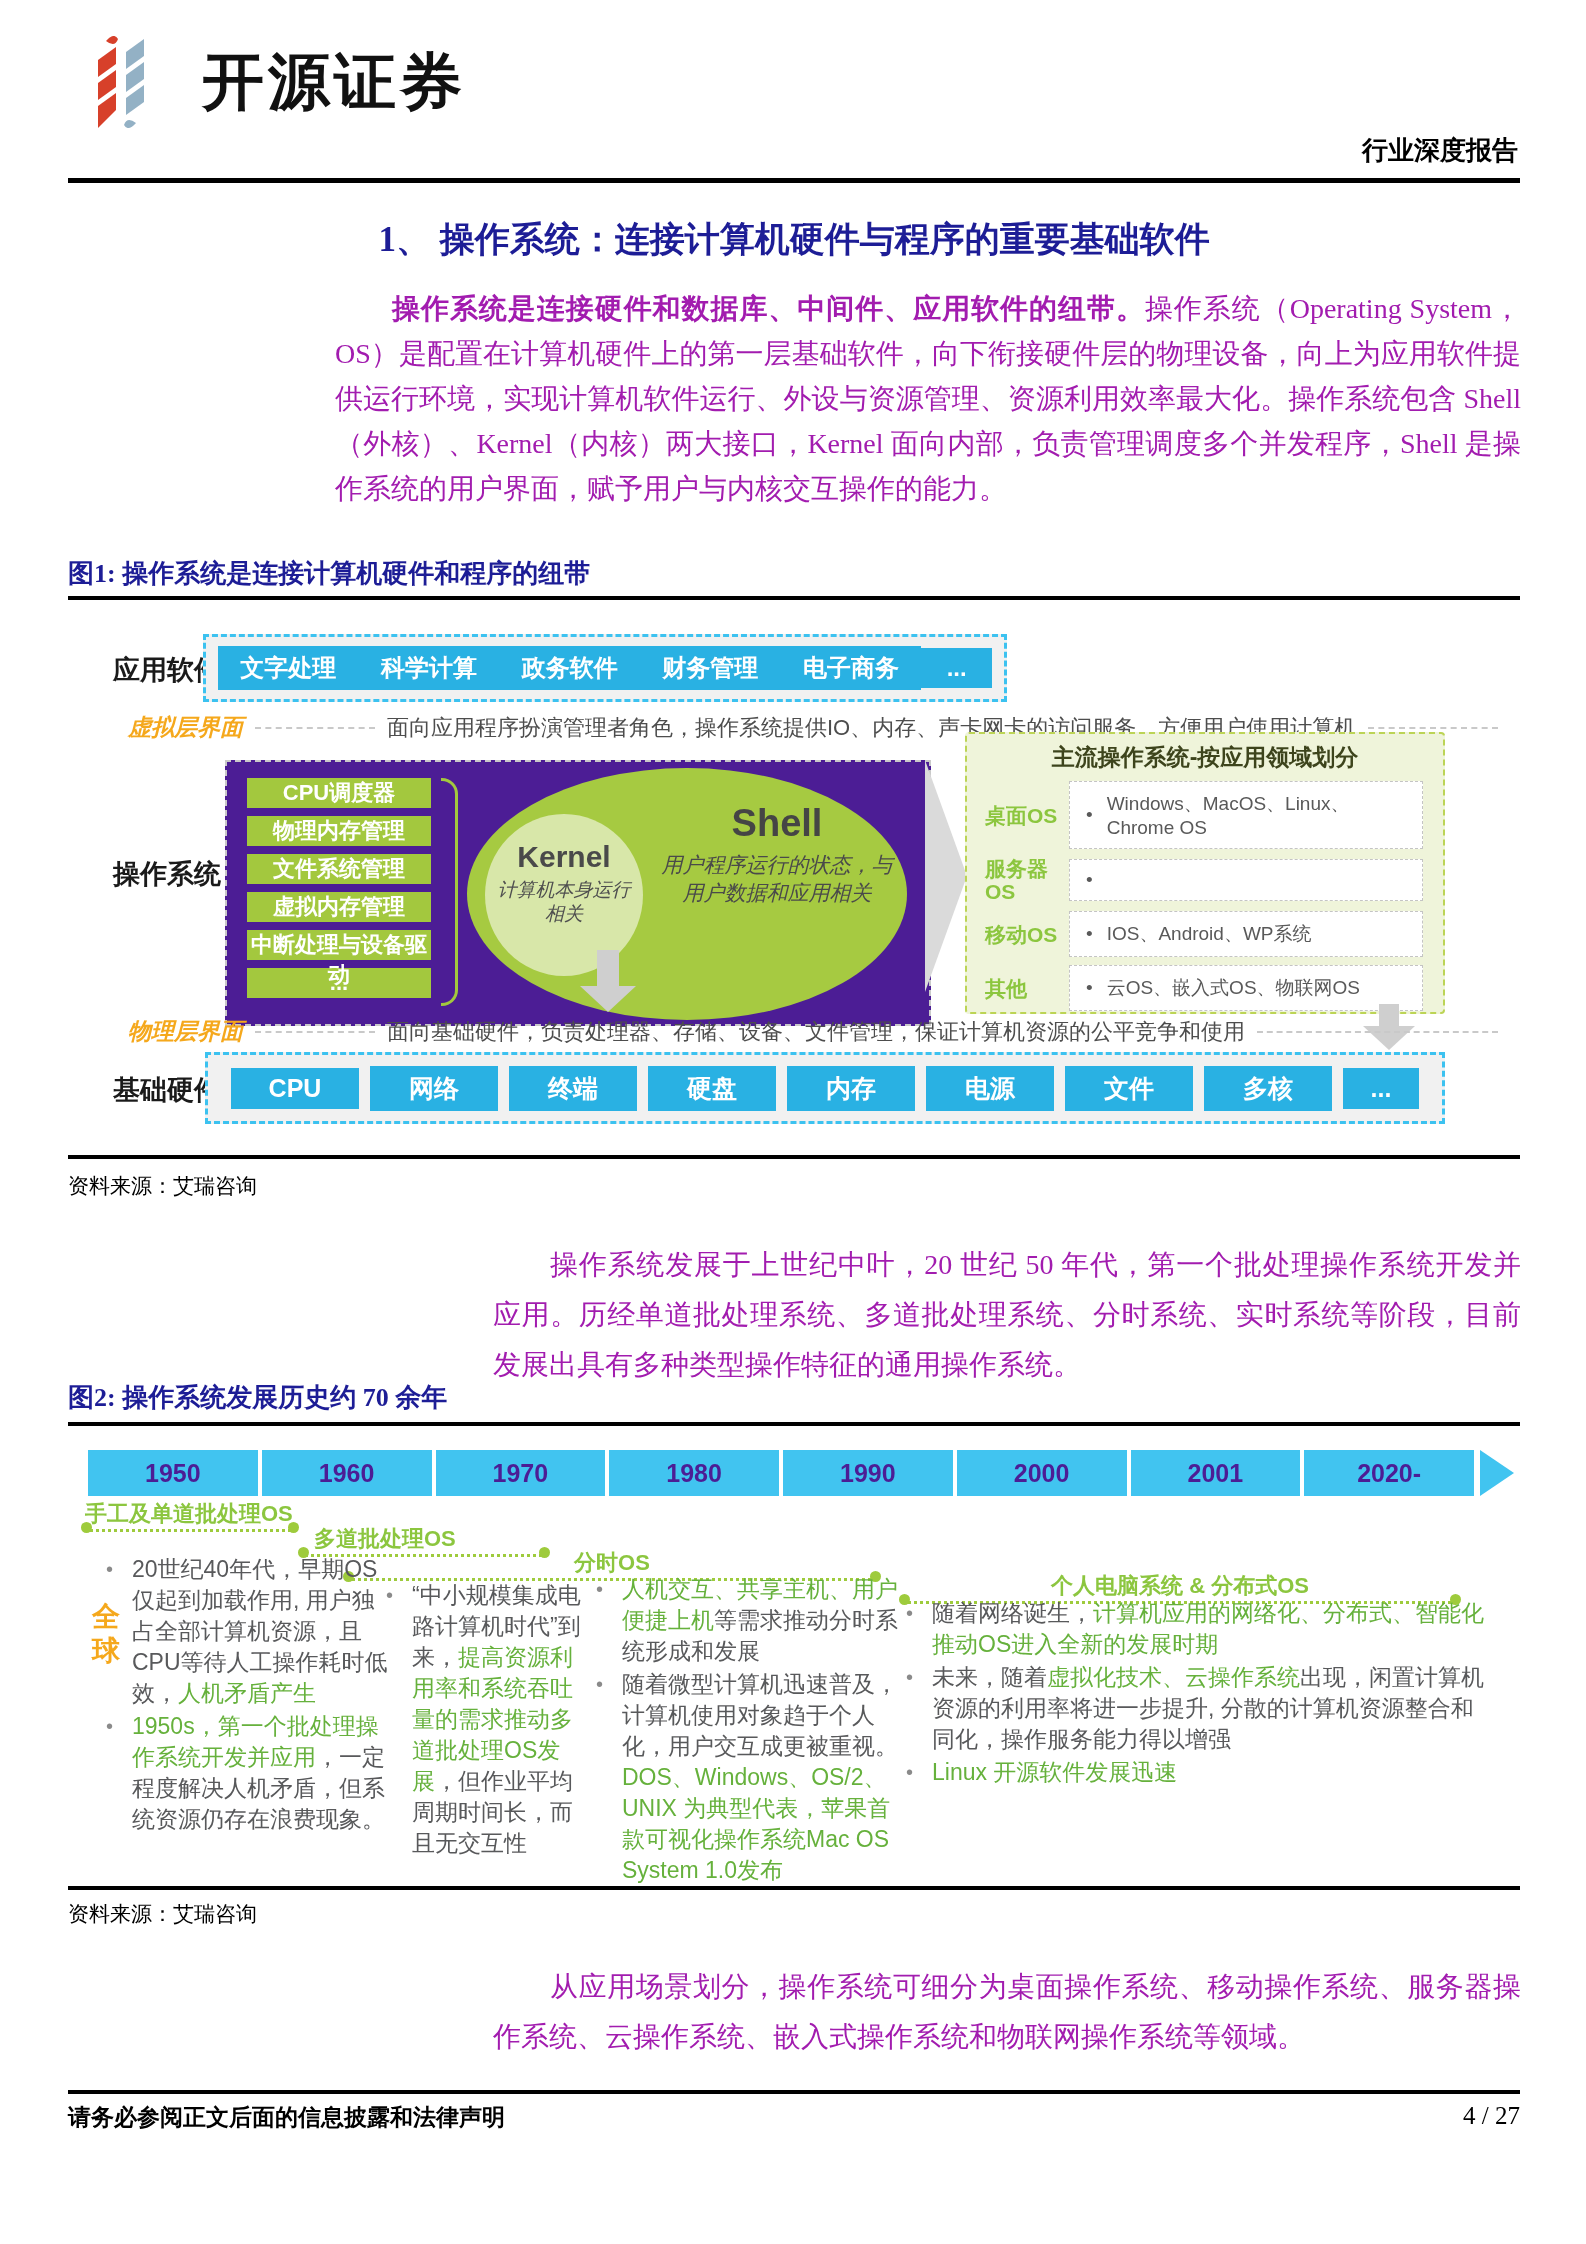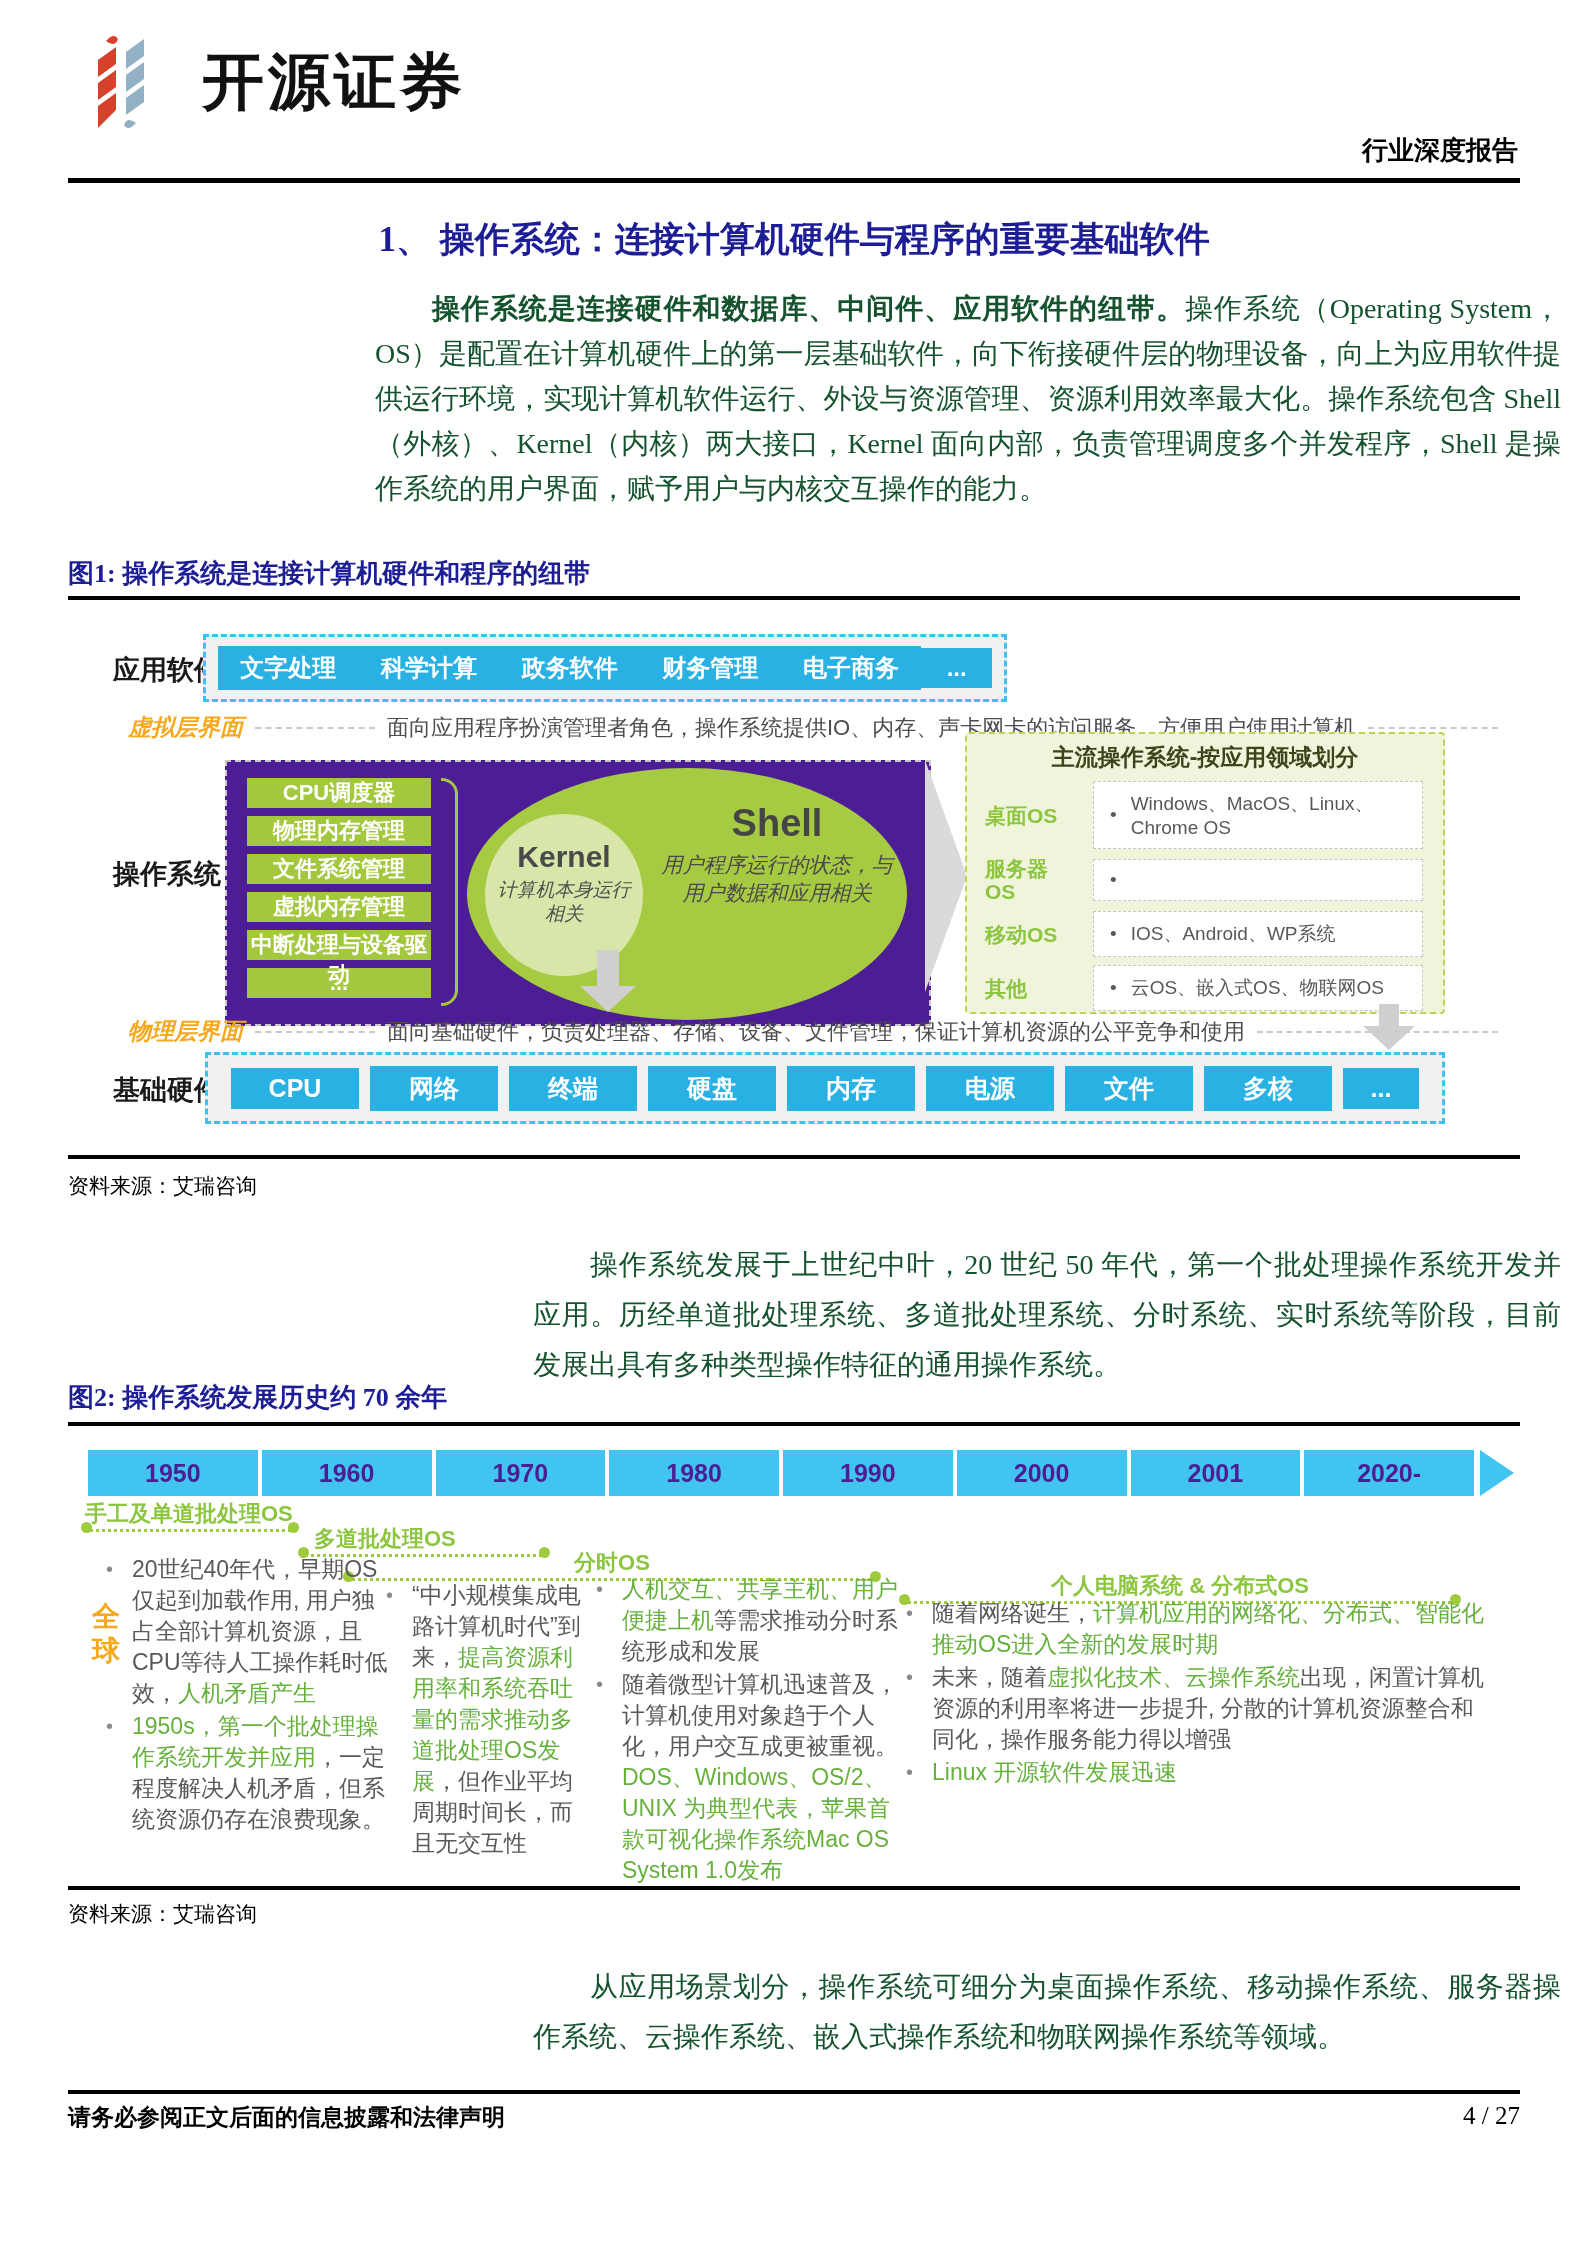--- a/index.html
+++ b/index.html
@@ -9,21 +9,21 @@
   
   .header{position:absolute;left:68px;top:30px;width:1452px;height:148px;border-bottom:5px solid #000;}
   .logo{position:absolute;left:16px;top:6px;display:flex;align-items:center;}
   .logo svg{width:104px;height:92px;margin-right:14px;}
   .brand{font-family:"Liberation Sans",sans-serif;font-weight:bold;font-size:62px;letter-spacing:4px;color:#111;}
   .report-type{position:absolute;right:2px;bottom:10px;font-weight:bold;font-size:26px;}
 
   
   .sec-title{position:absolute;left:68px;top:216px;width:1452px;text-align:center;
              font-weight:bold;font-size:35px;color:#1d1d96;}
-  .para{position:absolute;text-align:justify;color:#14532d;margin-left:40px;}
+  .para{position:absolute;text-align:justify;color:#a21caf;}
   .para1{left:335px;top:286px;width:1186px;font-size:28px;line-height:45px;text-indent:57px;}
   .para2{left:493px;top:1240px;width:1028px;font-size:28px;line-height:50px;text-indent:57px;}
   .para3{left:493px;top:1962px;width:1028px;font-size:28px;line-height:50px;text-indent:57px;}
   .lead-bold{font-weight:bold;}
 
   .fig-cap{position:absolute;left:68px;font-weight:bold;font-size:26px;color:#1d1d96;}
   .hline{position:absolute;left:68px;width:1452px;height:0;}
   .hline.thick{border-top:4px solid #000;}
   .src{position:absolute;left:68px;font-size:21px;color:#000;}
 
@@ -69,21 +69,21 @@
   .arr-down.a1{left:512px;top:346px;width:56px;}
   .arr-down.a2{left:1295px;top:400px;width:52px;}
   .arr-down.a2 .shaft{width:20px;height:22px;}
   .arr-down.a2 .head{border-left-width:26px;border-right-width:26px;border-top-width:24px;}
   .arr-right{position:absolute;left:857px;top:156px;width:0;height:0;
              border-left:42px solid #dadada;border-top:116px solid transparent;border-bottom:116px solid transparent;}
 
   .panel{position:absolute;left:897px;top:128px;width:480px;height:282px;background:#eff4da;
          border:2px dashed #bcd455;border-radius:4px;box-sizing:border-box;}
   .panel-title{font-weight:bold;font-size:23px;color:#3d441c;text-align:center;margin-top:8px;}
-  .panel-row{display:flex;align-items:center;margin:8px 20px 0 6px;gap:24px;}
+  .panel-row{display:flex;align-items:center;margin:8px 20px 0 6px;}
   .panel-label{width:96px;color:#8cc63f;font-weight:bold;font-size:21px;padding-left:12px;box-sizing:border-box;line-height:23px;}
   .panel-box{flex:1;background:#fff;border:1px dashed #c4c4c4;padding:9px 10px;font-size:19px;
              color:#595959;display:flex;align-items:center;}
   .panel-box .bu{margin:0 14px 0 6px;color:#595959;}
 
   
   .fig2{position:absolute;left:68px;top:1428px;width:1452px;height:455px;
         font-family:"Liberation Sans",sans-serif;}
   .tl{position:absolute;left:20px;top:22px;width:1390px;height:46px;display:flex;}
   .tl-seg{flex:1;background:#41c4f0;margin-right:4px;color:#4c1d95;font-weight:bold;font-size:25px;

